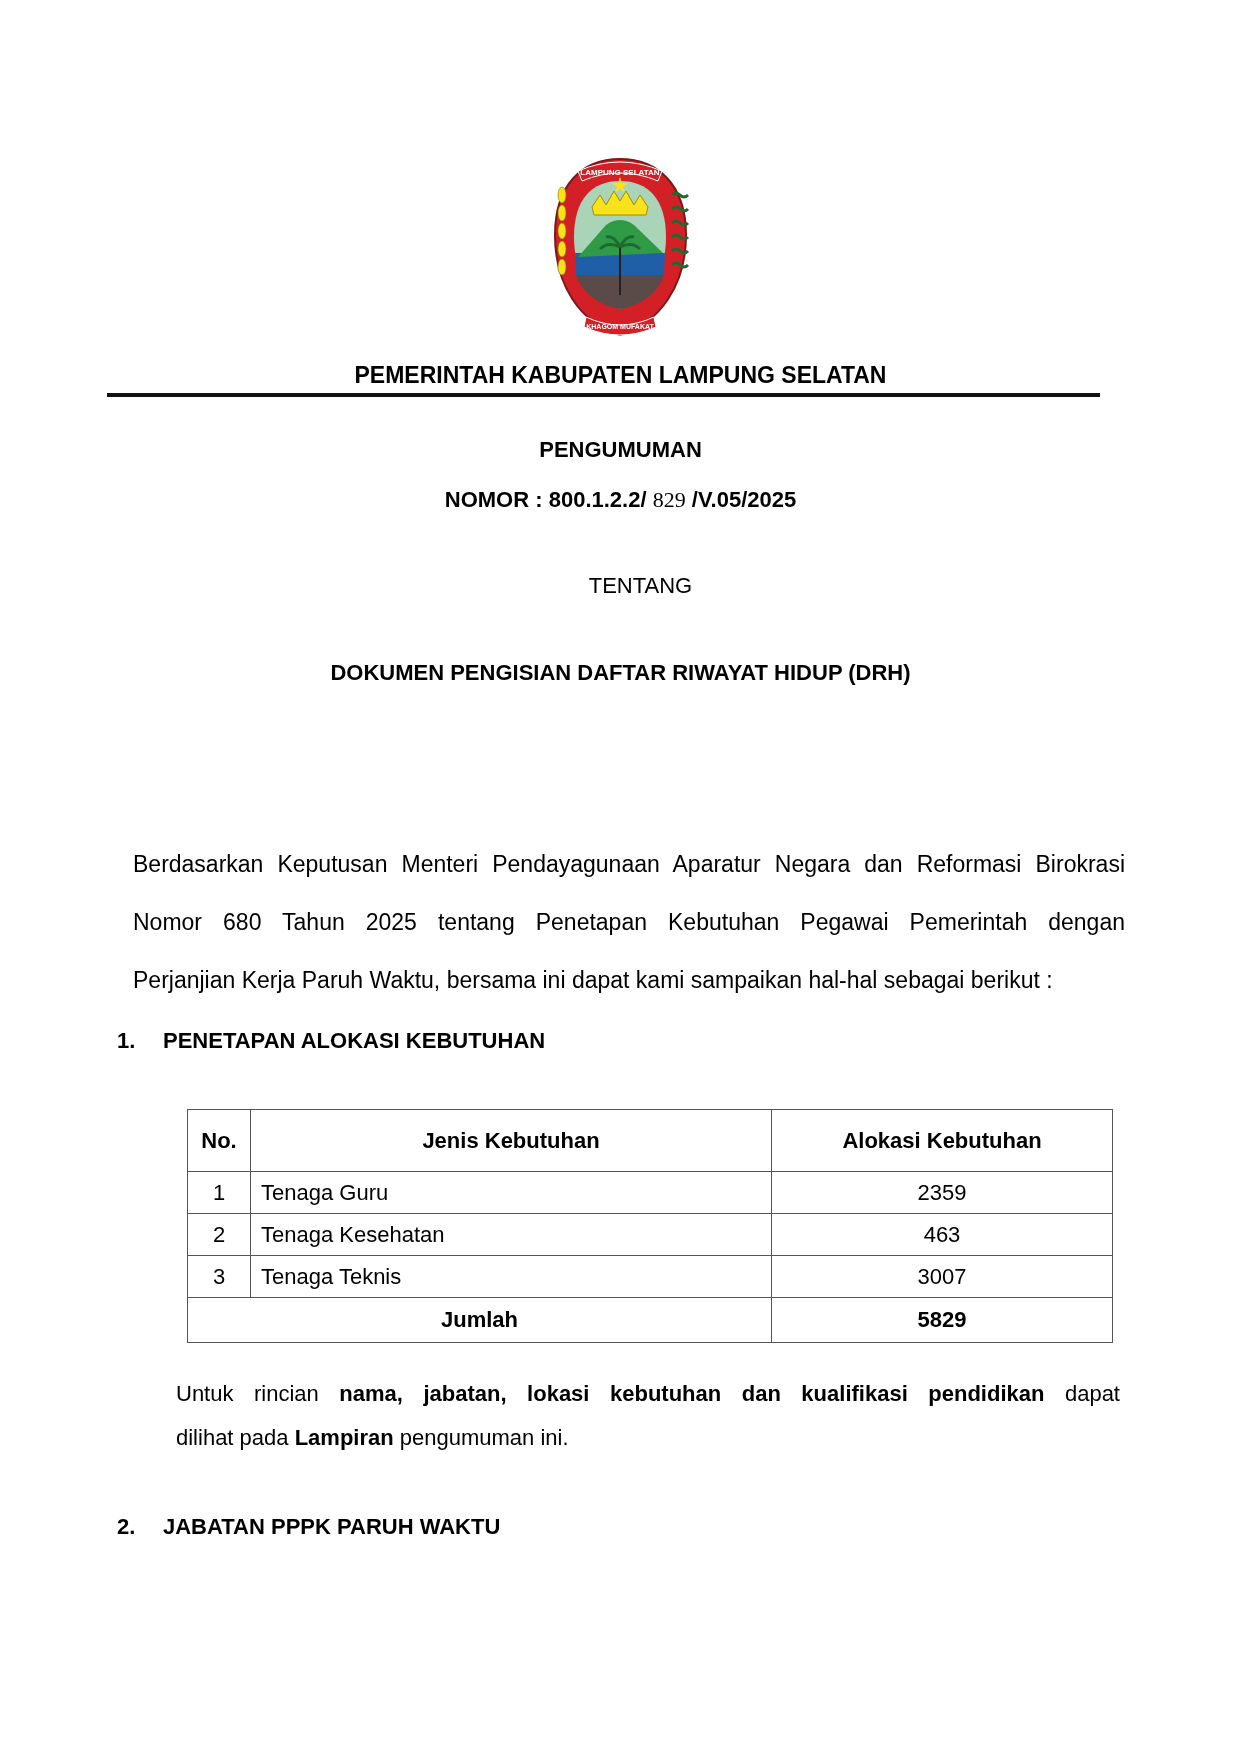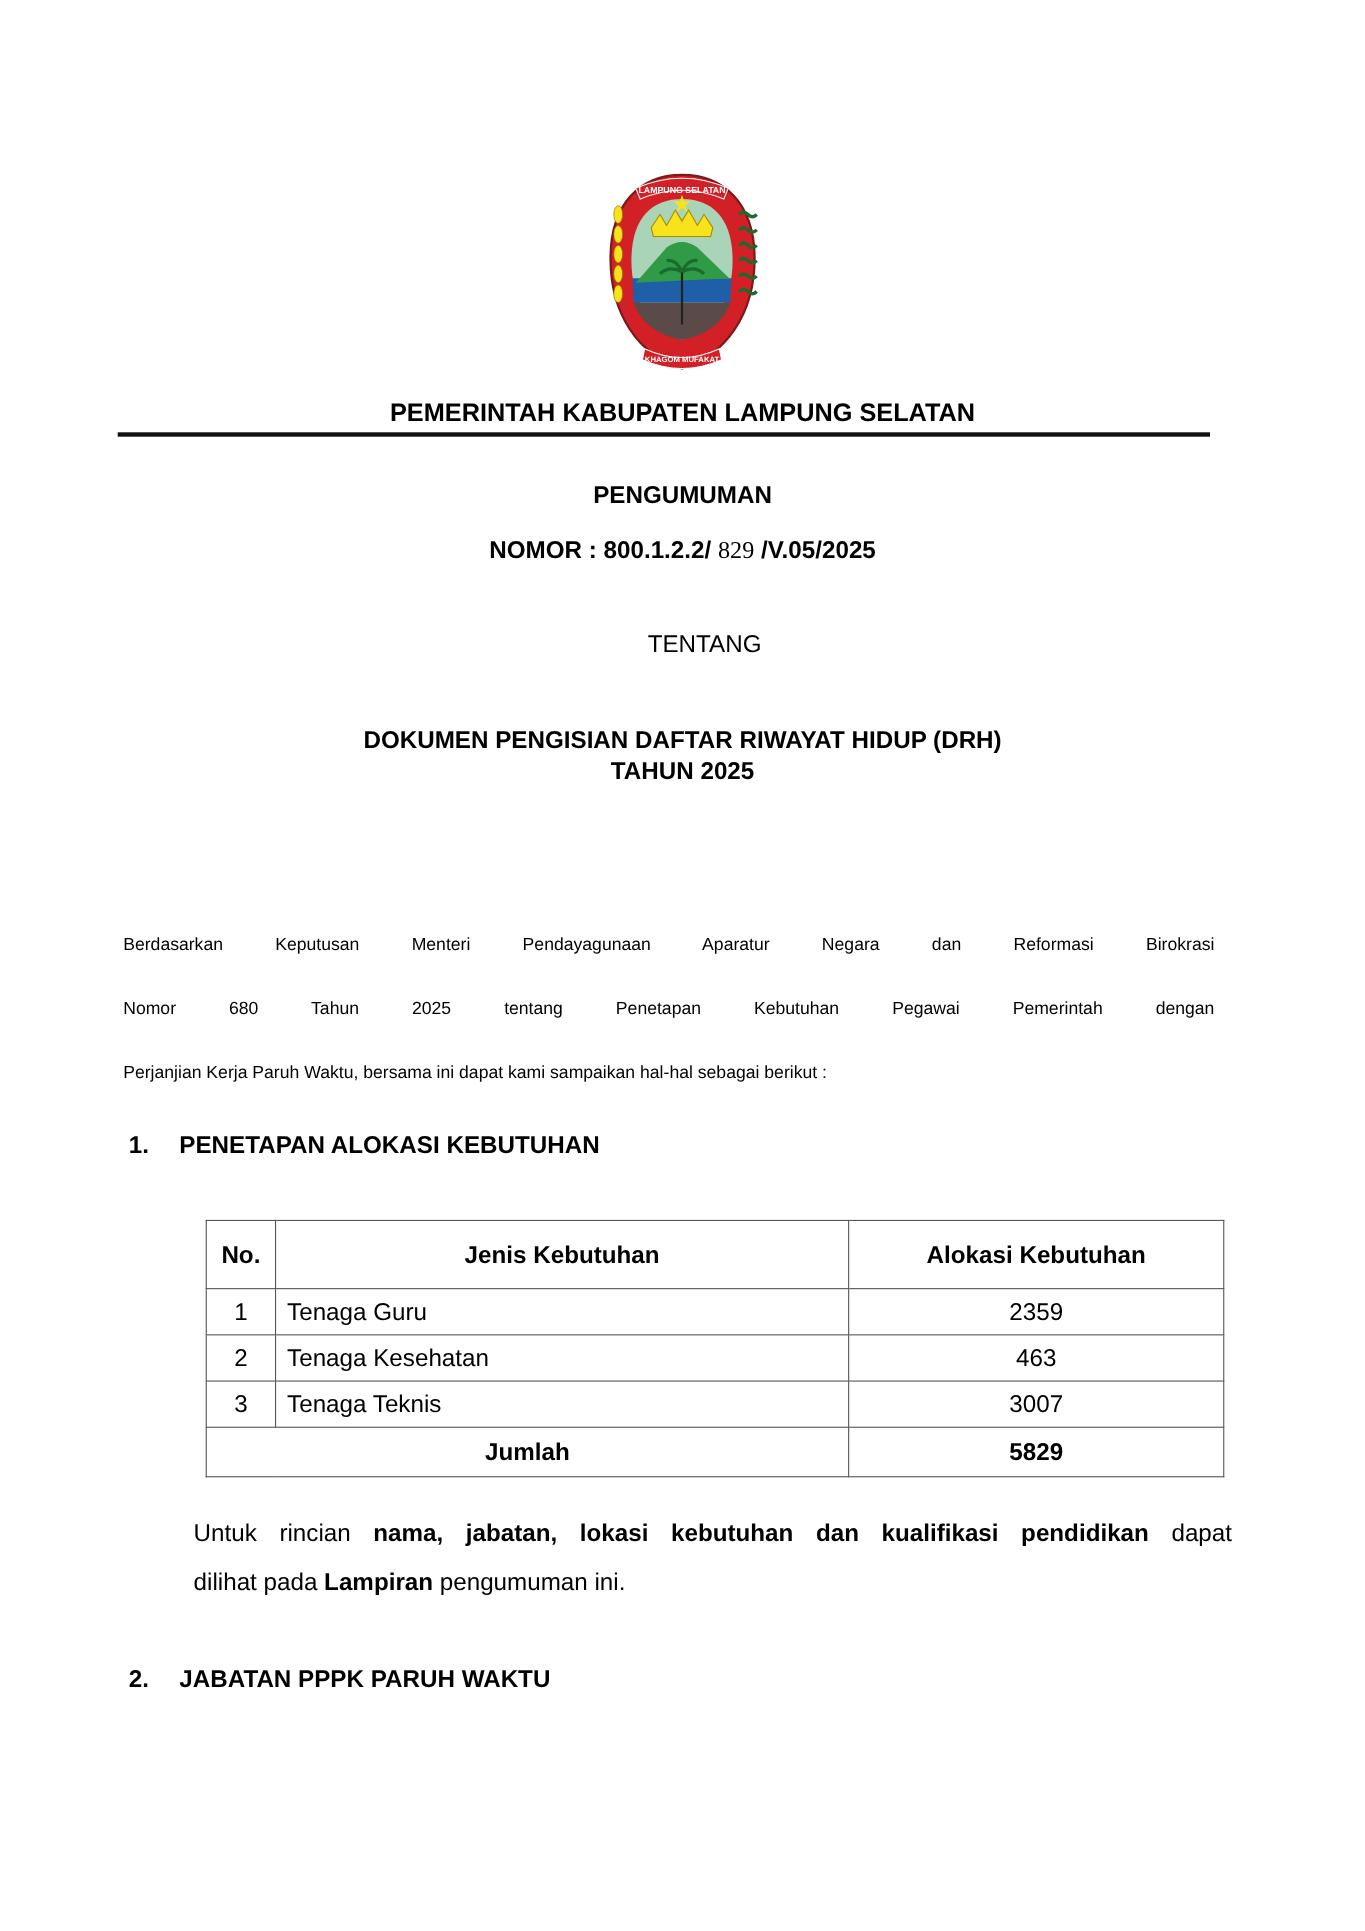--- a/index.html
+++ b/index.html
@@ -8,21 +8,21 @@
   .abs { position: absolute; }
   .center { left: 0; width: 1241px; text-align: center; }
   #logo { left: 548px; top: 155px; width: 145px; height: 185px; }
   #gov-title { top: 362px; font-size: 23px; font-weight: bold; }
   #header-rule { left: 107px; top: 393px; width: 993px; height: 4px; background: #111; }
   #pengumuman { top: 437px; font-size: 22px; font-weight: bold; }
   #nomor { top: 487px; font-size: 22px; font-weight: bold; }
   #nomor .num { font-family: "Liberation Serif", serif; font-weight: normal; }
   #tentang { top: 573px; font-size: 22px; font-weight: normal; padding-left: 20px; }
   #title-block { top: 659px; font-size: 22px; font-weight: bold; line-height: 28px; }
-  .para { left: 112px; width: 992px; font-size: 16px; text-align: justify; text-align-last: justify; }
+  .para { left: 133px; width: 992px; font-size: 23px; text-align: justify; text-align-last: justify; }
   .para.last { text-align-last: left; }
   #p1 { top: 851px; } #p2 { top: 909px; } #p3 { top: 967px; }
   .section-heading { left: 117px; font-size: 22px; font-weight: bold; }
   .section-heading .num { display: inline-block; width: 46px; }
   #sec1 { top: 1028px; }
   #sec2 { top: 1514px; }
   table#alloc { position: absolute; left: 187px; top: 1109px; width: 926px; border-collapse: collapse; font-size: 22px; }
   #alloc td, #alloc th { border: 1.5px solid #555; padding: 0 10px; }
   #alloc th { height: 61px; font-weight: bold; text-align: center; }
   #alloc td { height: 41px; }
@@ -82,21 +82,20 @@
 
 <div id="gov-title" class="abs center">PEMERINTAH KABUPATEN LAMPUNG SELATAN</div>
 <div id="header-rule" class="abs"></div>
 
 <div id="pengumuman" class="abs center">PENGUMUMAN</div>
 <div id="nomor" class="abs center"><span>NOMOR : 800.1.2.2/</span> <span class="num">829</span> <span>/V.05/2025</span></div>
 <div id="tentang" class="abs center">TENTANG</div>
 
 <div id="title-block" class="abs center">
   <div>DOKUMEN PENGISIAN DAFTAR RIWAYAT HIDUP (DRH)</div>
-  <div>TAHUN 2025</div>
 </div>
 
 <div id="p1" class="abs para">Berdasarkan Keputusan Menteri Pendayagunaan Aparatur Negara dan Reformasi Birokrasi</div>
 <div id="p2" class="abs para">Nomor 680 Tahun 2025 tentang Penetapan Kebutuhan Pegawai Pemerintah dengan</div>
 <div id="p3" class="abs para last">Perjanjian Kerja Paruh Waktu, bersama ini dapat kami sampaikan hal-hal sebagai berikut :</div>
 
 <div id="sec1" class="abs section-heading">
   <span class="num">1.</span><span>PENETAPAN ALOKASI KEBUTUHAN</span>
 </div>
 

